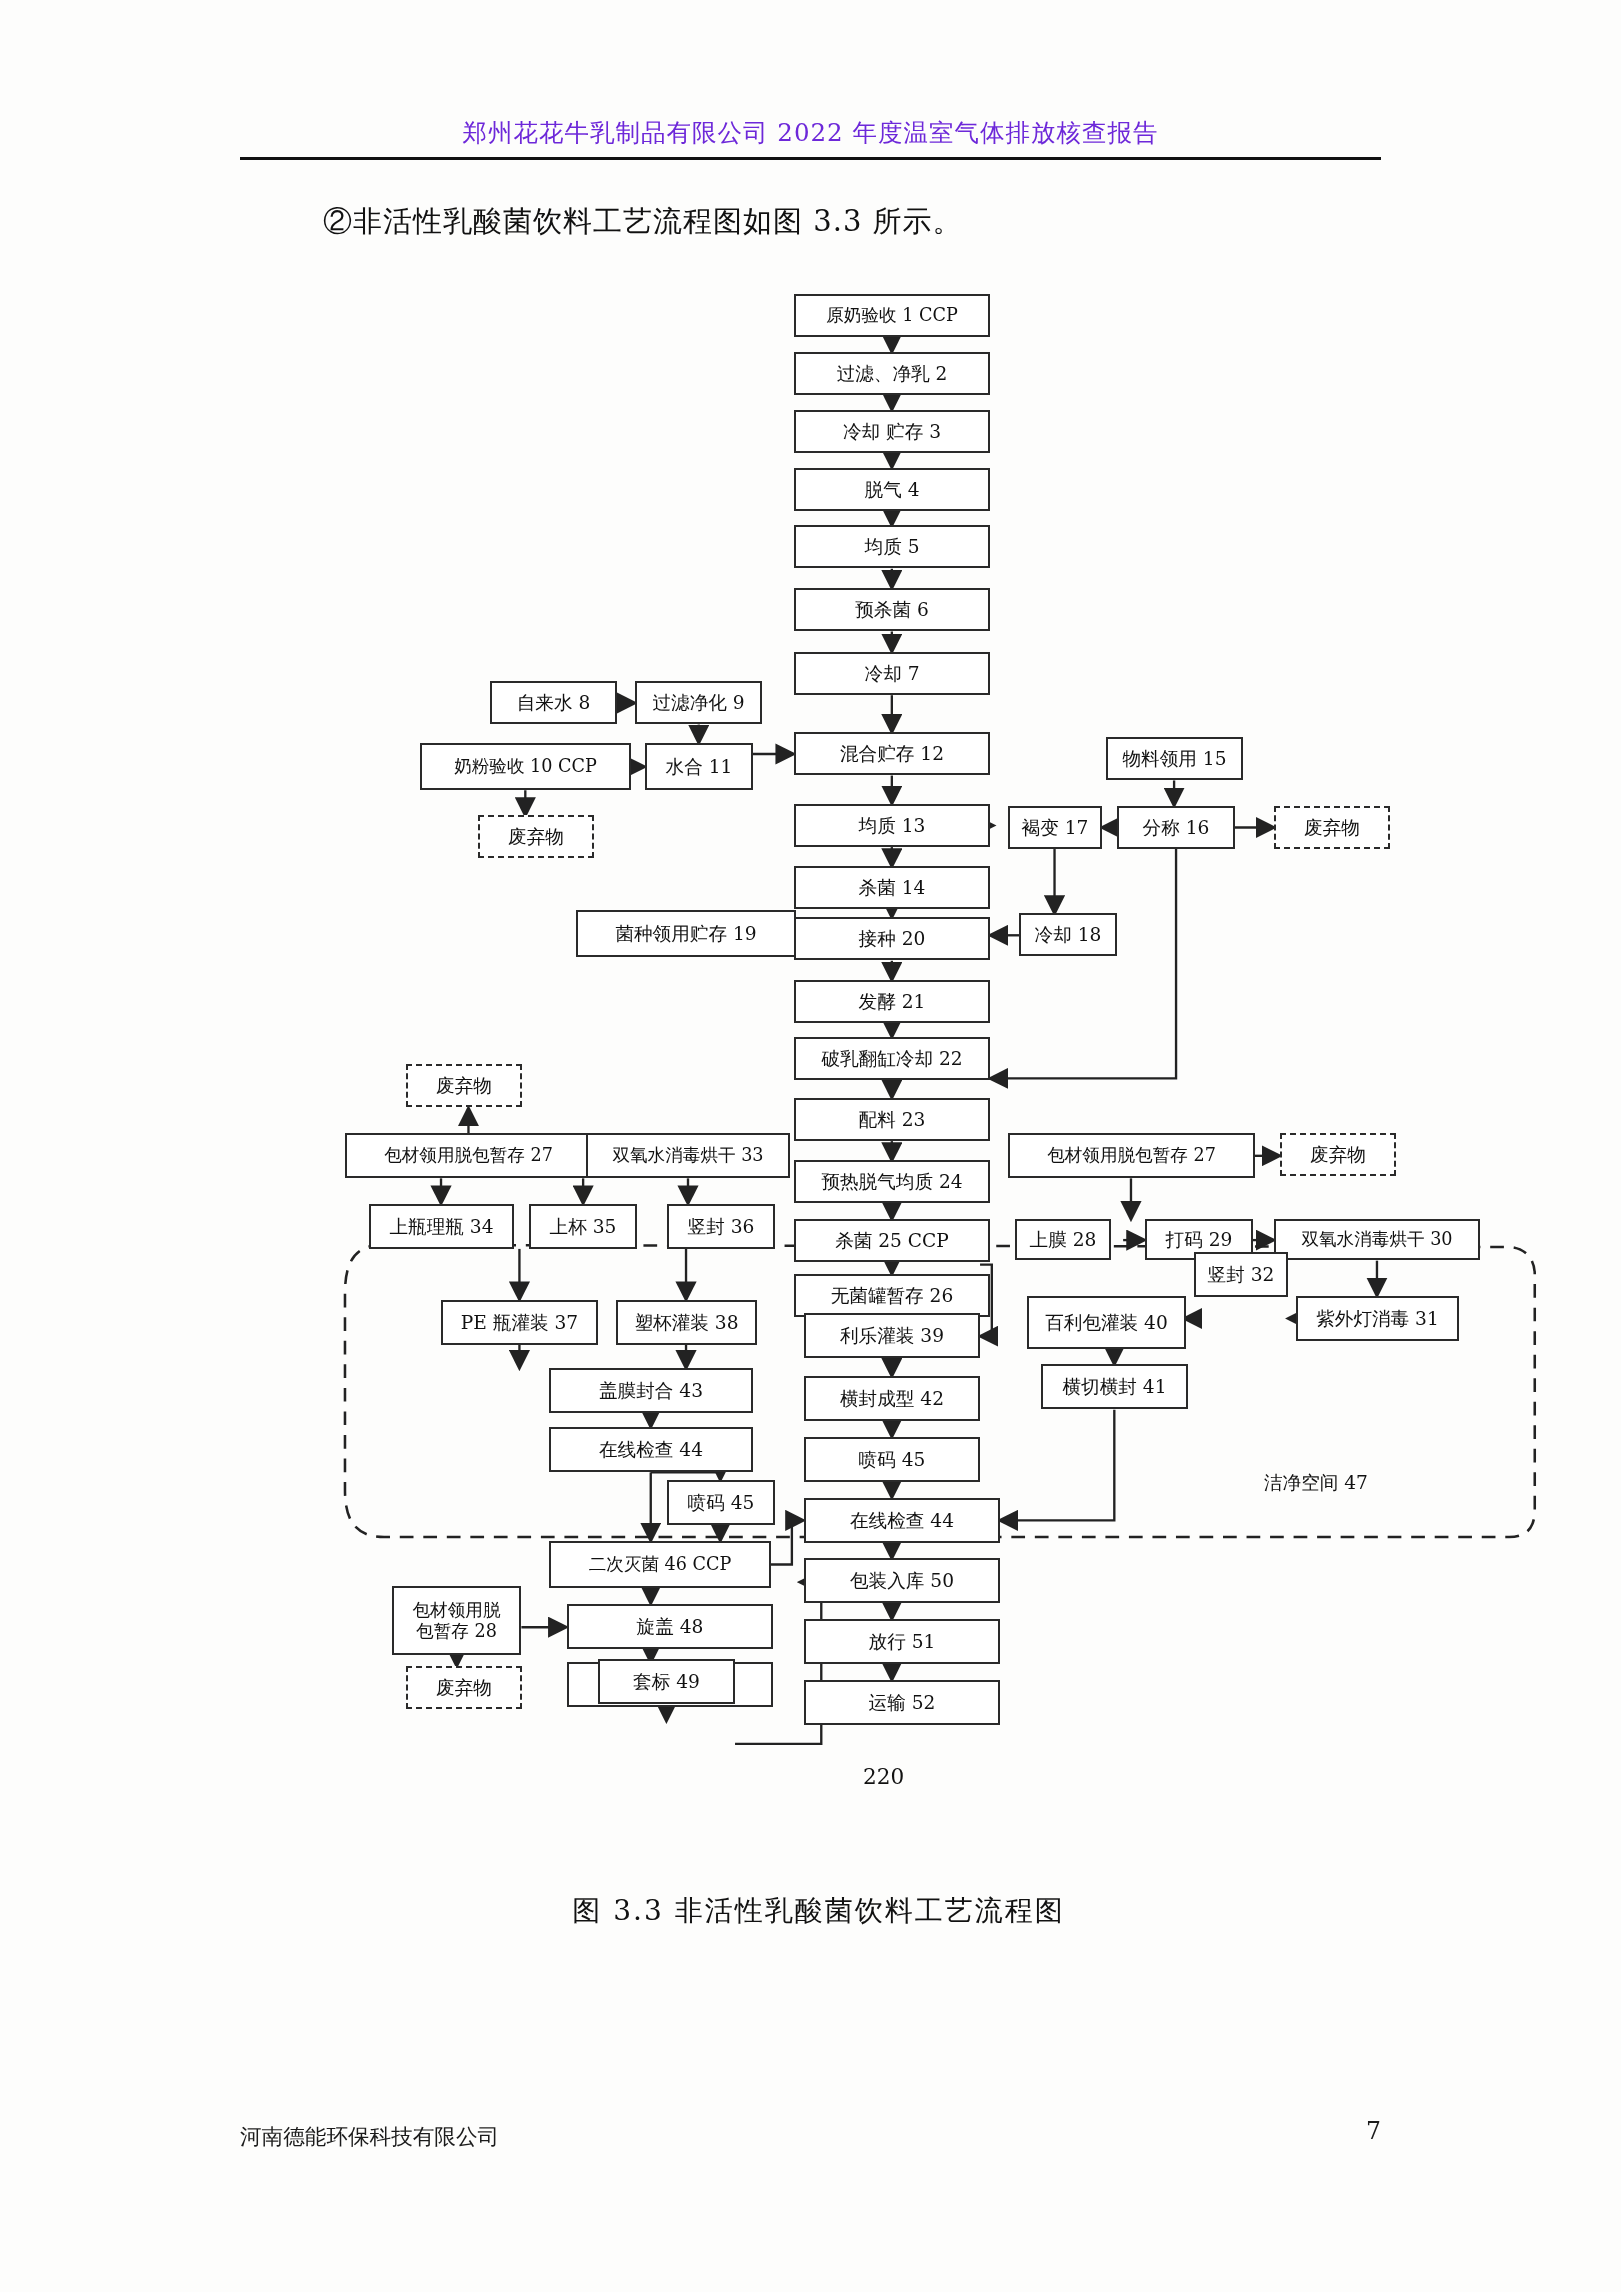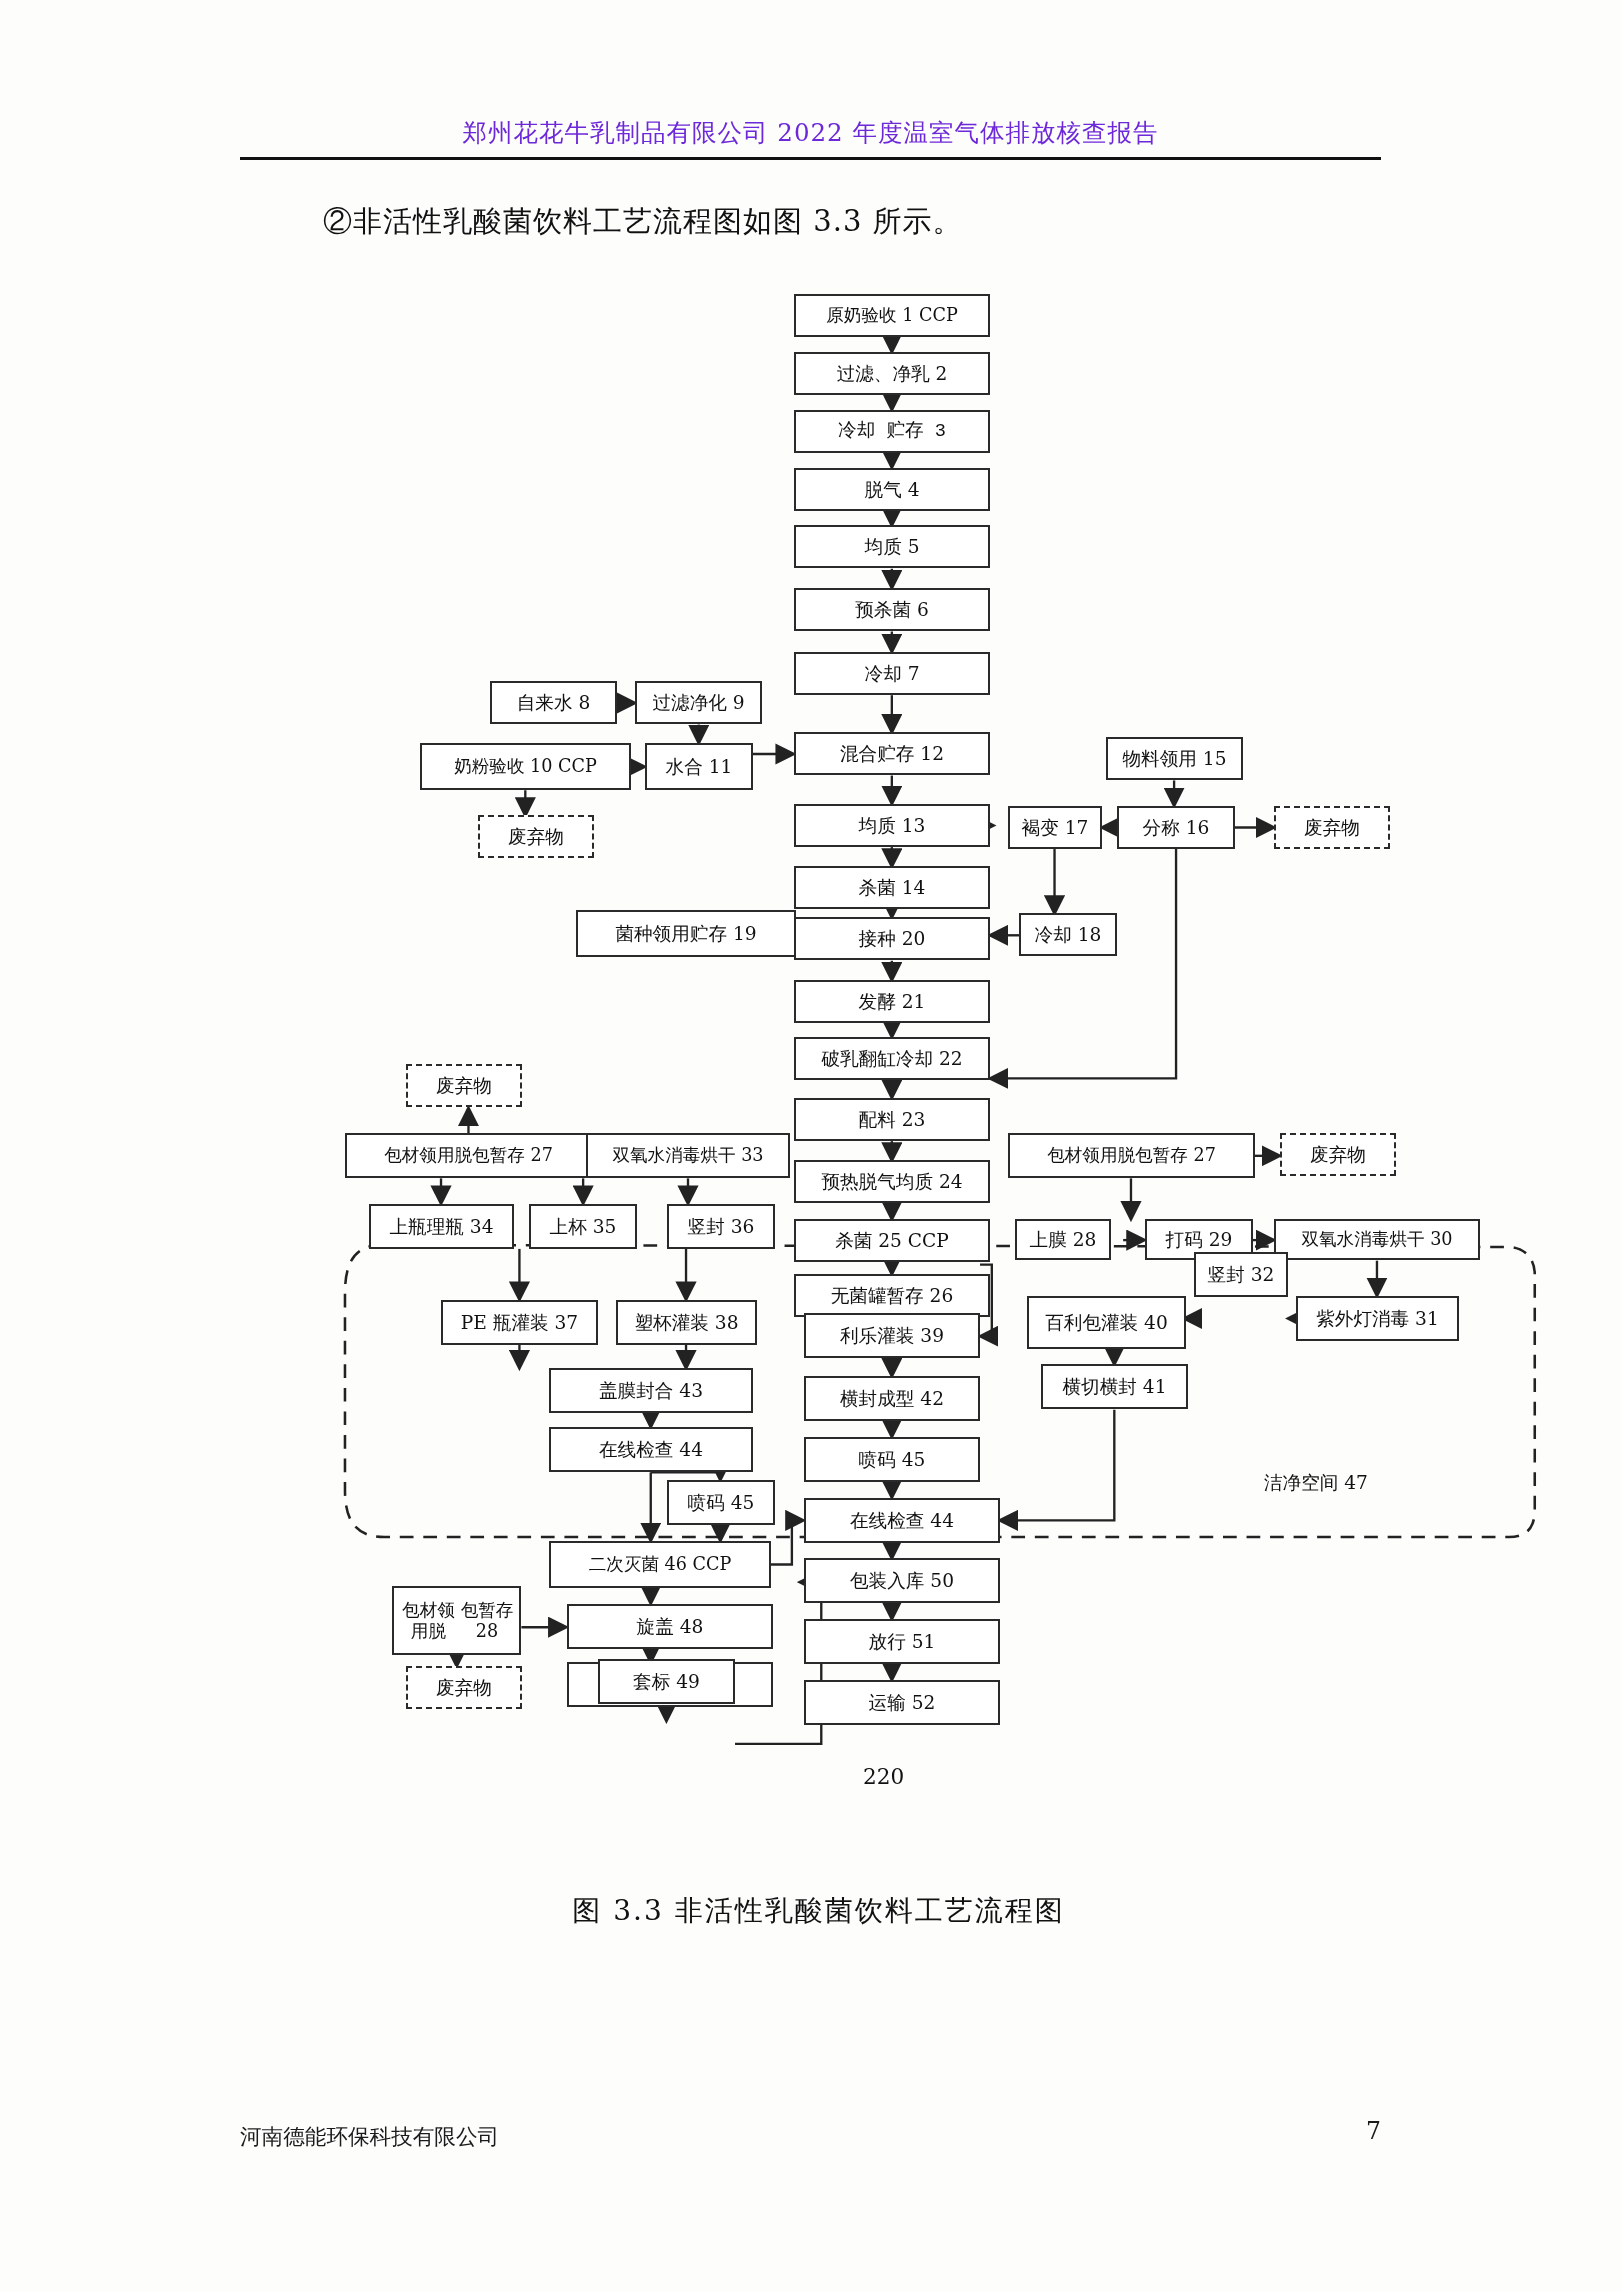--- a/index.html
+++ b/index.html
@@ -43,21 +43,21 @@
     display:flex;align-items:center;justify-content:center;
     font-size:18.6px;
     line-height:1.15;
     text-align:center;
     color:#111;
     box-sizing:border-box;
     white-space:nowrap;
   }
   .node.dashed{border:2px dashed #2a2a2a;}
   .node.small{font-size:17.6px;}
-  .node.two-line{white-space:normal;flex-direction:row;font-size:17.6px;padding:2px 3.9px;}
+  .node.two-line{white-space:normal;flex-direction:column;font-size:17.6px;padding:2px 3.9px;}
 
   .free-label{
     position:absolute;font-size:18.6px;color:#111;white-space:nowrap;
   }
 
   
   .caption{
     position:absolute;left:0;right:18px;top:1892px;
     text-align:center;font-size:28px;letter-spacing:2px;color:#111;margin-left:34px;
   }
@@ -166,21 +166,21 @@
         <path d="M532,1660 L576,1660"></path>
         <path d="M466,1688 L466,1698"></path>
         <path d="M750,1779 L838,1779 L838,1614 L818,1614"></path>
       </g>
 
       <path d="M390,1270 C360,1270 352,1290 352,1320 L352,1520 C352,1550 362,1568 392,1568
                L1540,1568 C1560,1568 1566,1556 1566,1540 L1566,1300 C1566,1284 1556,1272 1538,1272 Z" fill="none" stroke="#222" stroke-width="2.6" stroke-dasharray="14 10"></path>
     </svg>
   <div class="node small" style="left: 794px; top: 294px; width: 196px; height: 43px;">原奶验收 1 CCP</div>
       <div class="node" style="left: 794px; top: 352px; width: 196px; height: 43px;">过滤、净乳 2</div>
-      <div class="node" style="left: 794px; top: 410px; width: 196px; height: 43px; font-family: Liberation Mono, monospace;">冷却 贮存 3</div>
+      <div class="node" style="left: 794px; top: 410px; width: 196px; height: 43px;">冷却 贮存 3</div>
       <div class="node" style="left: 794px; top: 468px; width: 196px; height: 43px;">脱气 4</div>
       <div class="node" style="left: 794px; top: 525px; width: 196px; height: 43px;">均质 5</div>
       <div class="node" style="left: 794px; top: 588px; width: 196px; height: 43px;">预杀菌 6</div>
       <div class="node" style="left: 794px; top: 652px; width: 196px; height: 43px;">冷却 7</div>
       <div class="node" style="left: 490px; top: 681px; width: 127px; height: 43px;">自来水 8</div>
       <div class="node" style="left: 635px; top: 681px; width: 127px; height: 43px;">过滤净化 9</div>
       <div class="node small" style="left: 420px; top: 743px; width: 211px; height: 47px;">奶粉验收 10 CCP</div>
       <div class="node" style="left: 645px; top: 743px; width: 108px; height: 47px;">水合 11</div>
       <div class="node" style="left: 794px; top: 732px; width: 196px; height: 43px;">混合贮存 12</div>
       <div class="node" style="left: 794px; top: 804px; width: 196px; height: 43px;">均质 13</div>

